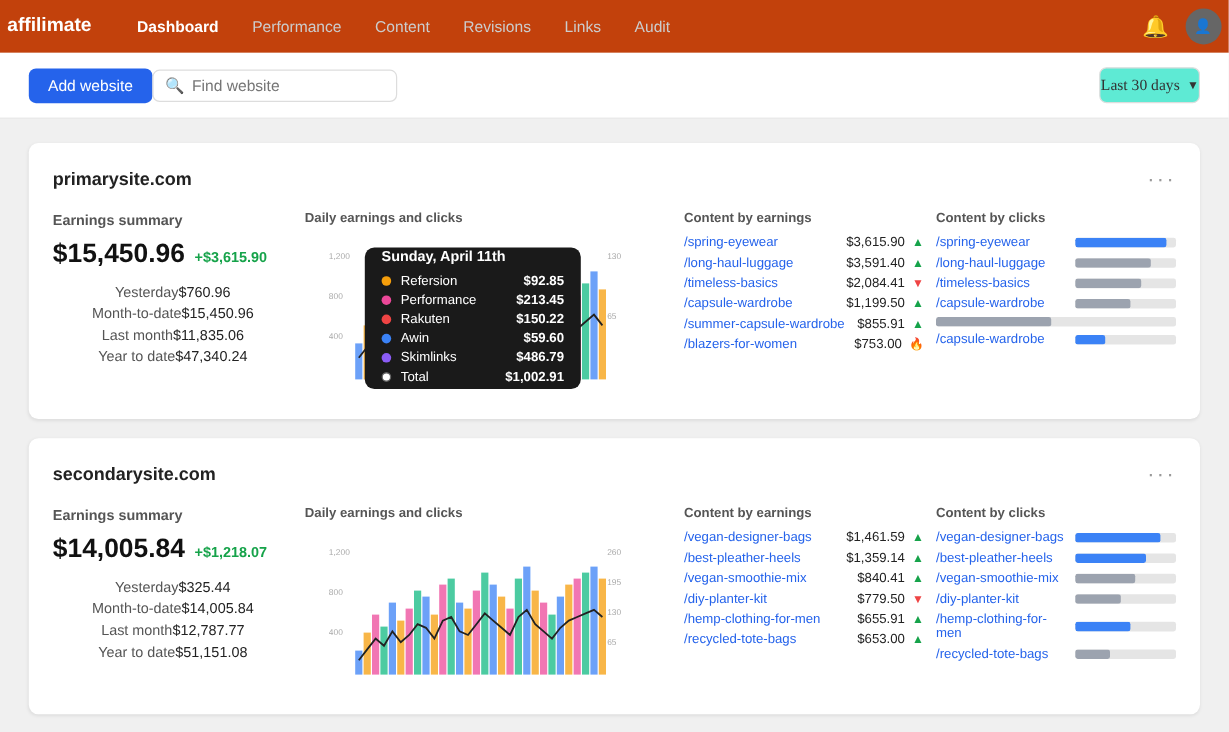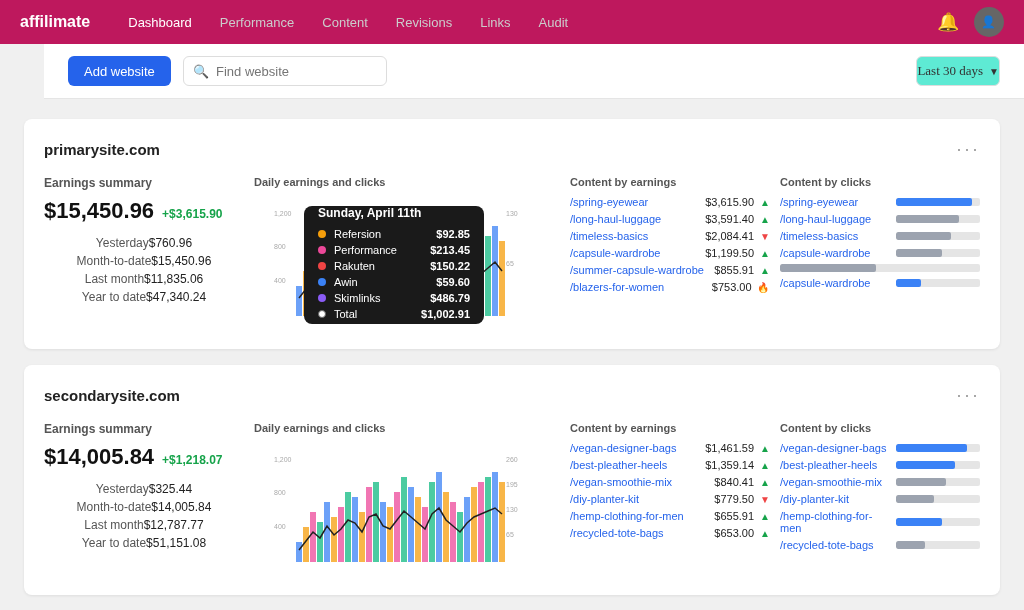--- a/index.html
+++ b/index.html
@@ -1,39 +1,39 @@
 <!DOCTYPE html>
 <html><head>
   <meta charset="utf-8">
   <style>
     * { box-sizing: border-box; margin: 0; padding: 0; }
     body { font-family: -apple-system, BlinkMacSystemFont, 'Segoe UI', sans-serif; background: #f0f0f0; font-size: 13px; color: #333; }
 
     
     .navbar {
-      background: #be185d;
+      background: #c2410c;
       height: 44px;
       display: flex;
       align-items: center;
-      padding: 0 20px;
+      padding: 0 6px;
       gap: 28px;
     }
     .nav-logo {
       color: #fff;
       font-weight: 700;
       font-size: 16px;
       margin-right: 10px;
     }
     .nav-link {
       color: #ccc;
       text-decoration: none;
       font-size: 13px;
       cursor: pointer;
     }
-    .nav-link.active { color: #fff; font-weight: 400; }
+    .nav-link.active { color: #fff; font-weight: 700; }
     .nav-right { margin-left: auto; display: flex; align-items: center; gap: 14px; }
     .nav-bell {
       color: #ccc;
       font-size: 18px;
       cursor: pointer;
     }
     .nav-avatar {
       width: 30px; height: 30px;
       border-radius: 50%;
       background: #666;
@@ -41,23 +41,23 @@
       color: #fff; font-size: 12px;
       cursor: pointer;
       overflow: hidden;
     }
 
     
     .toolbar {
       background: #fff;
       padding: 12px 24px;
       display: flex;
-      gap: 12px;
+      align-items: center;
+      gap: 0;
       border-bottom: 1px solid #e5e5e5;
-      margin-left: 44px;
     }
     .btn-add {
       background: #2563eb;
       color: #fff;
       border: none;
       border-radius: 6px;
       padding: 7px 16px;
       font-size: 13px;
       font-weight: 500;
       cursor: pointer;

